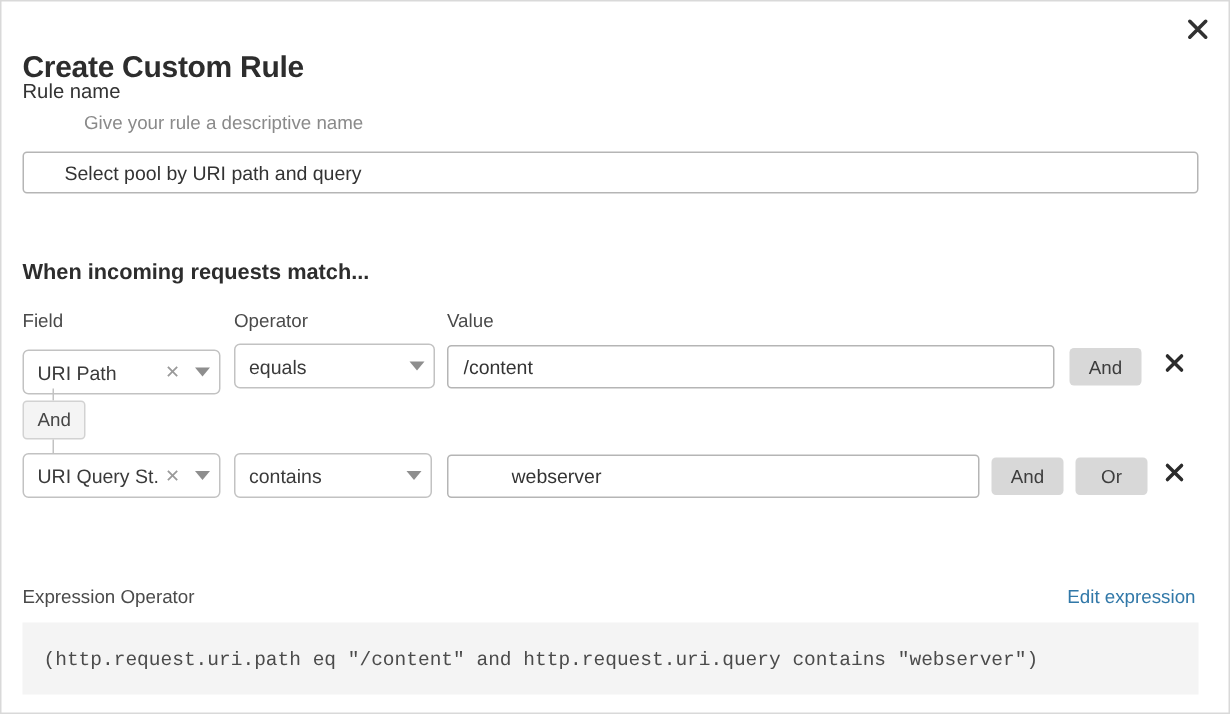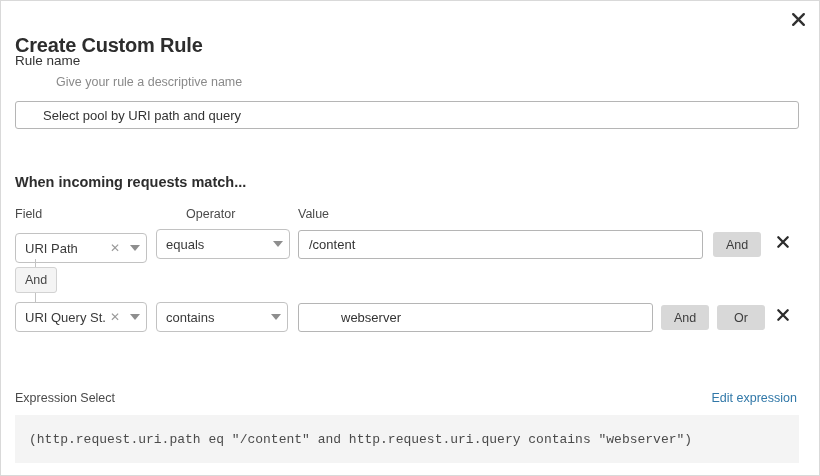--- a/index.html
+++ b/index.html
@@ -81,21 +81,21 @@
   }
 
   
   .col-head {
     position: absolute;
     top: 206px;
     font-size: 12.5px;
     color: #4a4a4a;
   }
   #col-field    { left: 14px; }
-  #col-operator { left: 155px; margin-left: 30px; }
+  #col-operator { left: 155px; }
   #col-value    { left: 297px; }
 
   
   .sel {
     position: absolute;
     height: 30px;
     border: 1px solid #c2c2c2;
     border-radius: 4px;
     background: #ffffff;
     display: flex;
@@ -301,20 +301,20 @@
 
   <button class="logic-btn" id="and-btn-2">And</button>
   <button class="logic-btn" id="or-btn-2">Or</button>
 
   <div class="del-btn" id="delete-row-2">
     <svg width="14" height="14" viewBox="0 0 14 14" aria-hidden="true">
       <path d="M2.3 2.3 L11.7 11.7 M11.7 2.3 L2.3 11.7" stroke="currentColor" stroke-width="2.3" stroke-linecap="round"></path>
     </svg>
   </div>
 
-  <div id="expr-preview-label">Expression Select</div>
+  <div id="expr-preview-label">Expression Operator</div>
   <a id="edit-expression-link" href="#">Edit expression</a>
 
   <div id="expr-preview-box">
     <span id="expr-preview-text">(http.request.uri.path eq "/content" and http.request.uri.query contains "webserver")</span>
   </div>
 
 </div>
 
 </body></html>

